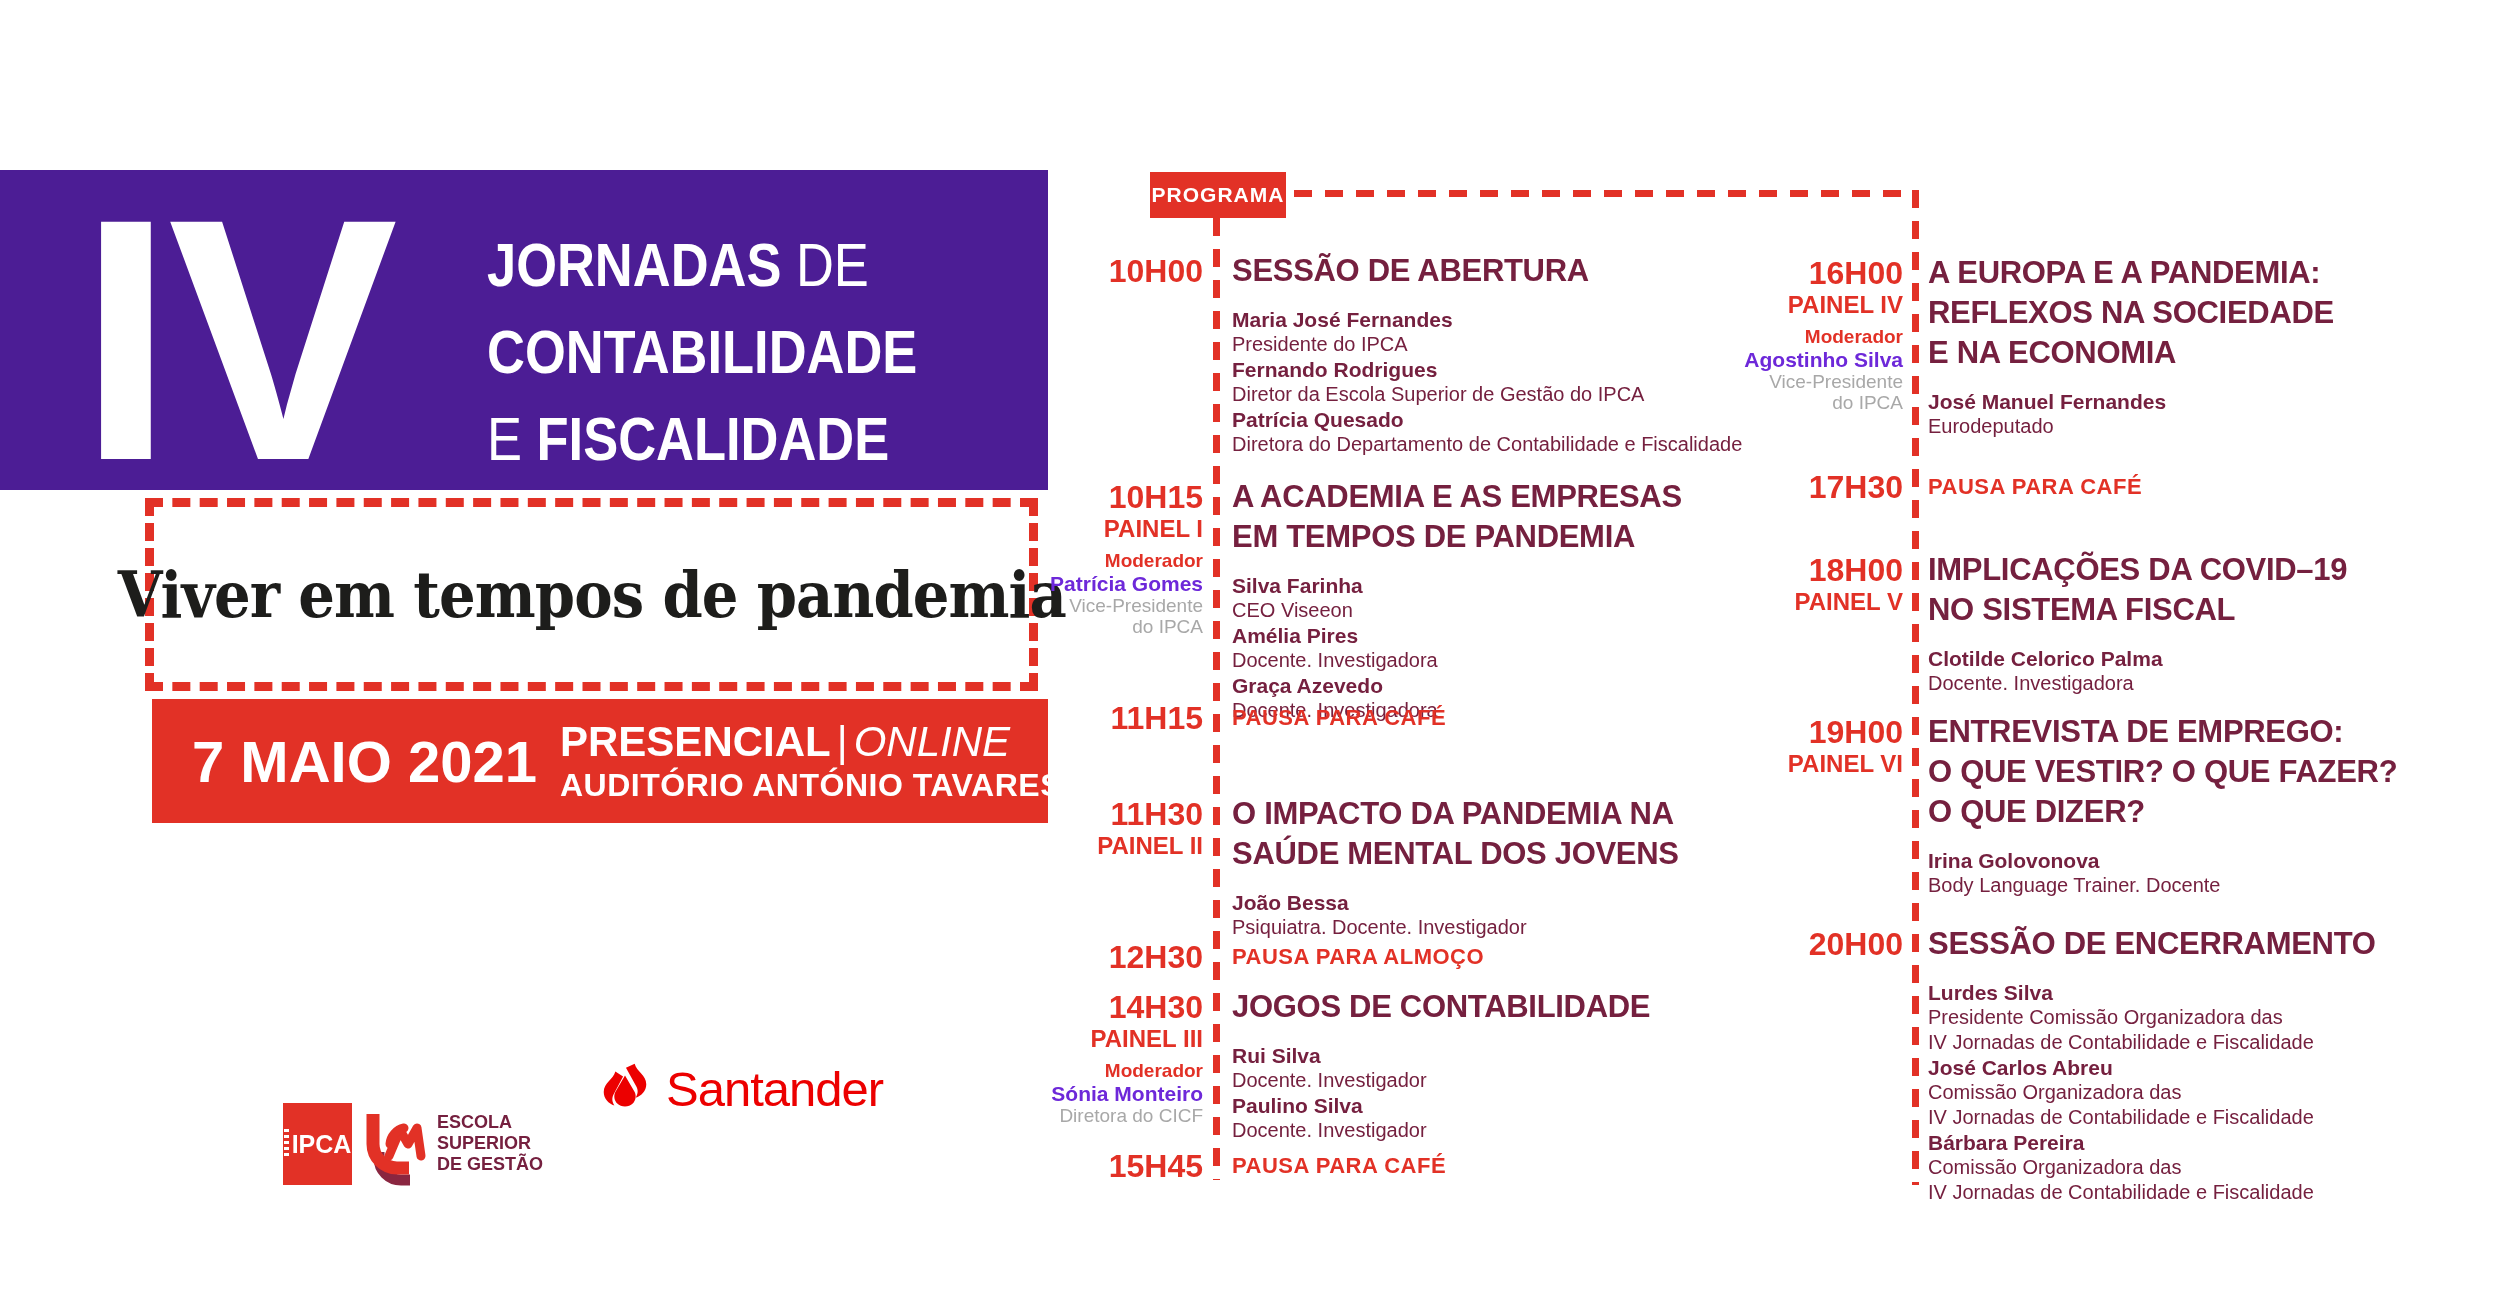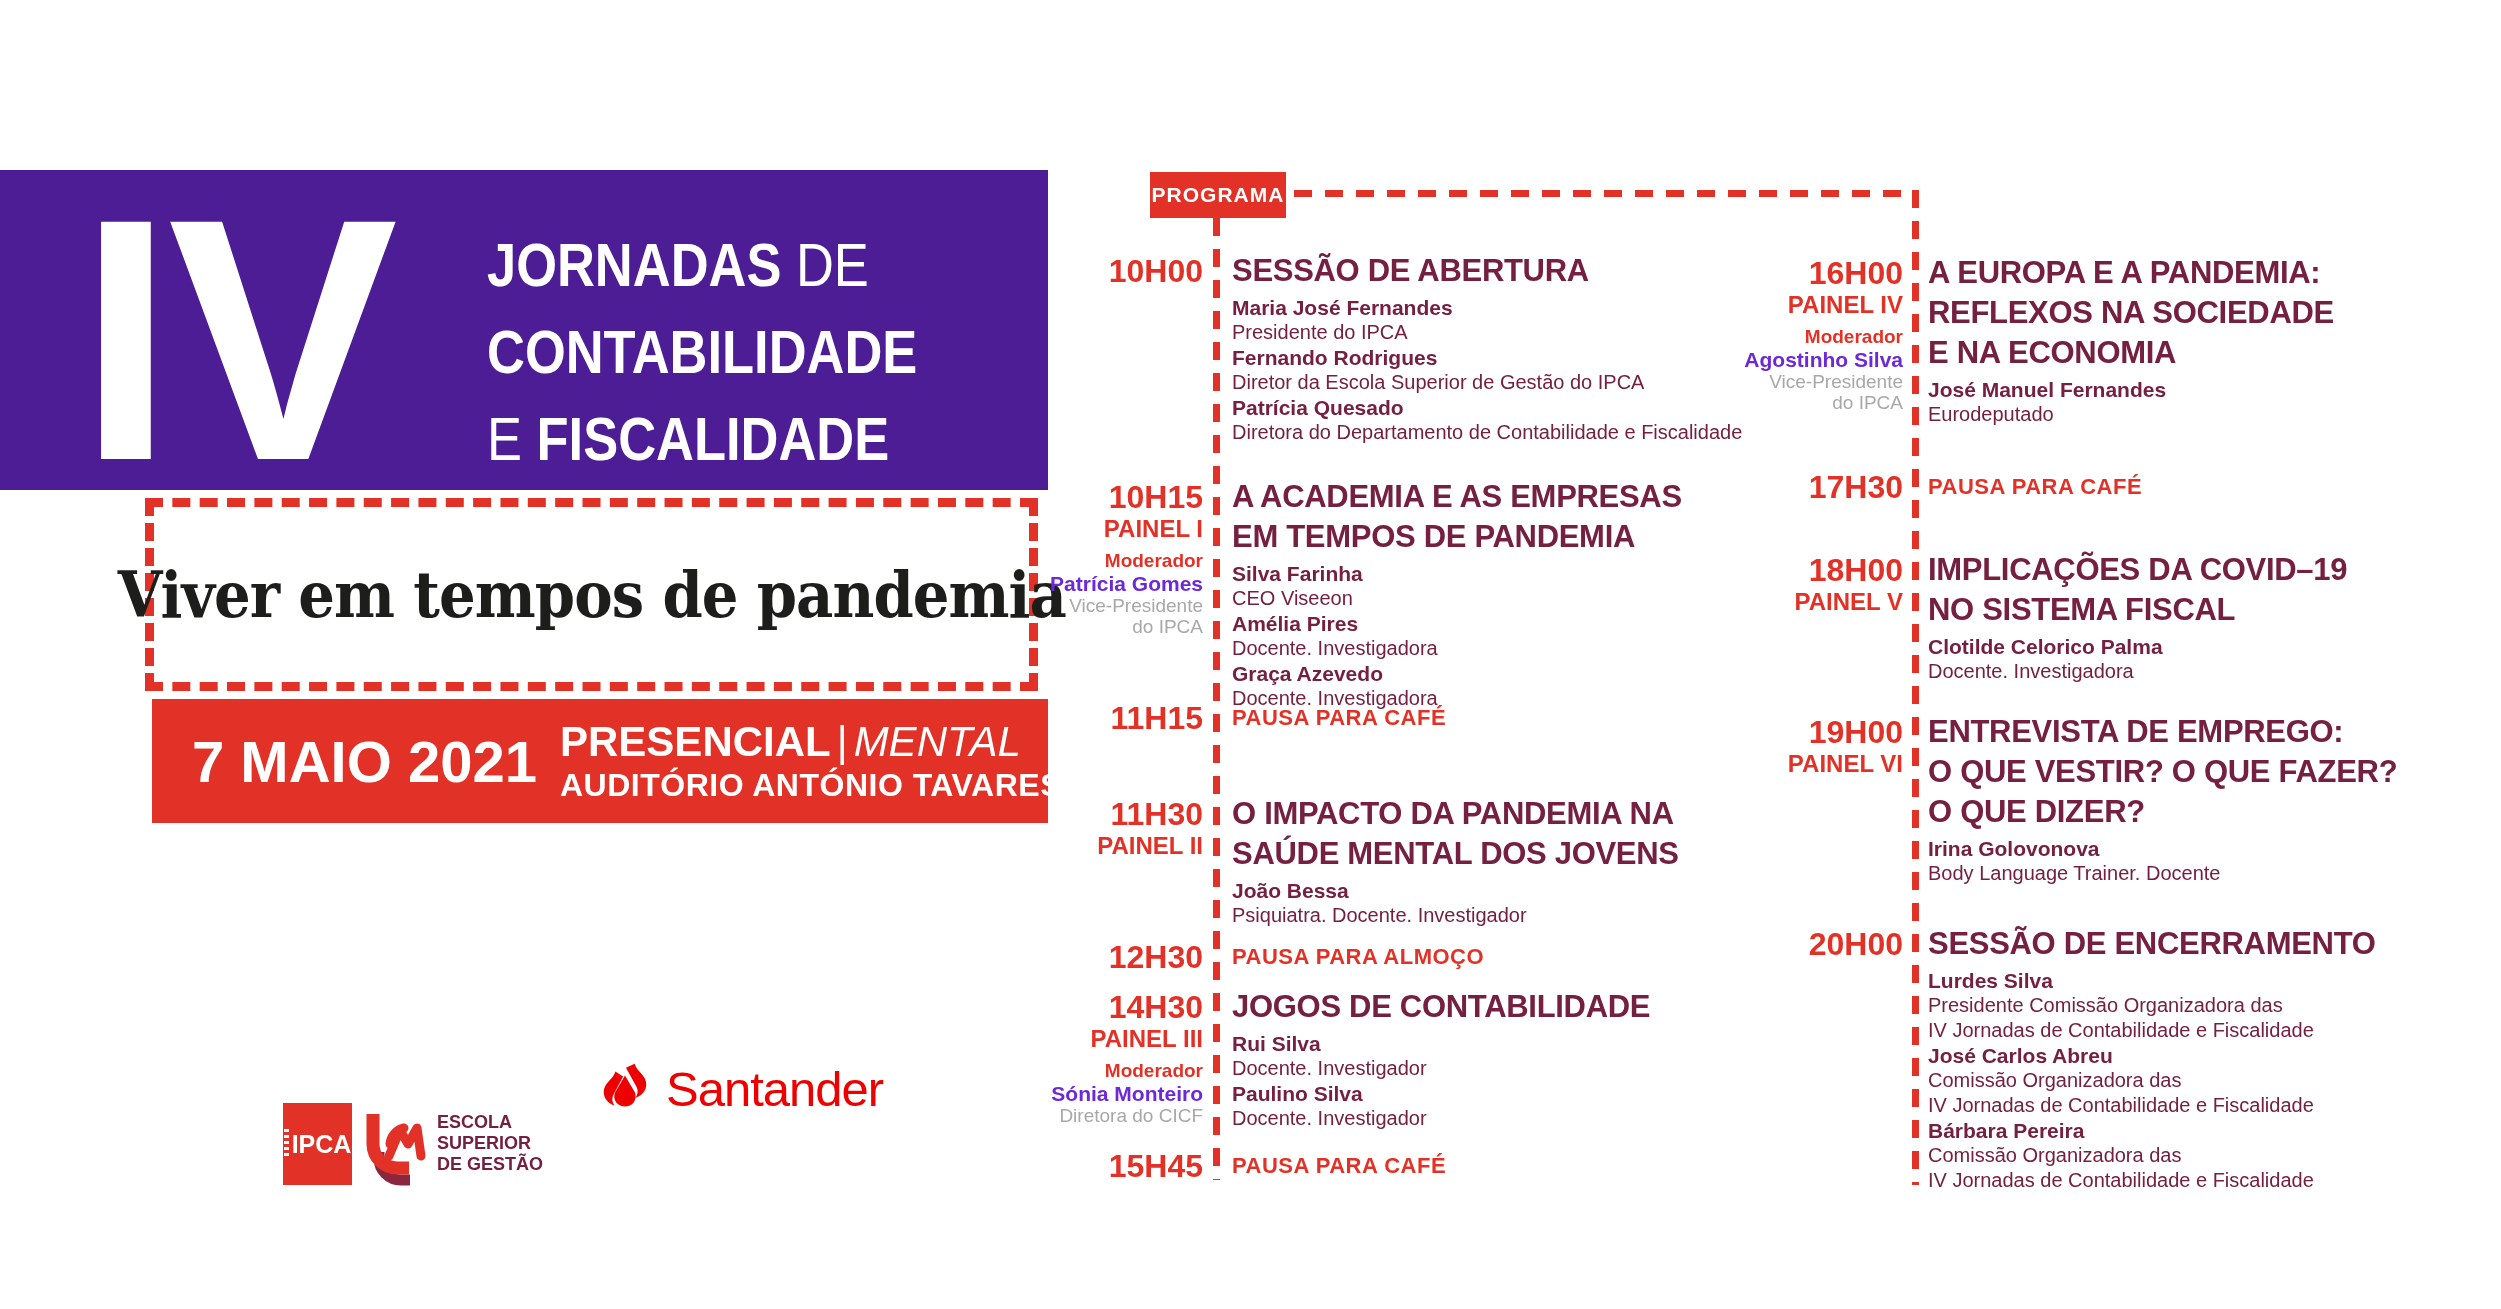--- a/index.html
+++ b/index.html
@@ -55,21 +55,21 @@
   .tcol{width:203px;flex:none;text-align:right;}
   .ccol{padding-left:29px;}
   .col-right .ccol{padding-left:25px;}
   .ccol > div{white-space:nowrap;}
   .time{font-size:32px;font-weight:bold;color:#e23126;line-height:34px;}
   .panel{font-size:24px;font-weight:bold;color:#e23126;line-height:30px;}
   .mod-label{font-size:19px;font-weight:bold;color:#e23126;line-height:22px;margin-top:6px;}
   .mod-name{font-size:21px;font-weight:bold;color:#6d28d9;line-height:23px;}
   .mod-role{font-size:19px;color:#a8a8a8;line-height:21px;}
   .stitle{font-size:31px;font-weight:bold;color:#75203f;line-height:40px;letter-spacing:-0.3px;margin-top:-3px;white-space:nowrap;}
-  .speakers{margin-top:4px;}
+  .speakers{margin-top:16px;}
   .sp-name{font-size:21px;font-weight:bold;color:#75203f;line-height:25px;white-space:nowrap;}
   .sp-role{font-size:20px;color:#75203f;line-height:25px;white-space:nowrap;}
   .break-label{font-size:22px;font-weight:bold;color:#e23126;line-height:34px;letter-spacing:0.5px;}
 </style>
 </head>
 <body>
 
 <div class="abs title-banner">
   <div class="abs iv">IV</div>
   <div class="abs titles">
@@ -79,21 +79,21 @@
   </div>
 </div>
 
 <div class="abs theme-box">
   <div class="theme-text">Viver em tempos de pandemia</div>
 </div>
 
 <div class="abs date-banner">
   <div class="date-left">7 MAIO 2021</div>
   <div class="date-right">
-    <div class="mode-line"><b>PRESENCIAL</b><span class="sep">|</span><span class="online">MENTAL</span></div>
+    <div class="mode-line"><b>PRESENCIAL</b><span class="sep">|</span><span class="online">ONLINE</span></div>
     <div class="venue-line">AUDITÓRIO ANTÓNIO TAVARES</div>
   </div>
 </div>
 
 <div class="abs ipca-logo">
   <span class="ipca-dots"></span>
   <span class="ipca-text">IPCA</span>
 </div>
 
 <div class="abs esg-mark">

